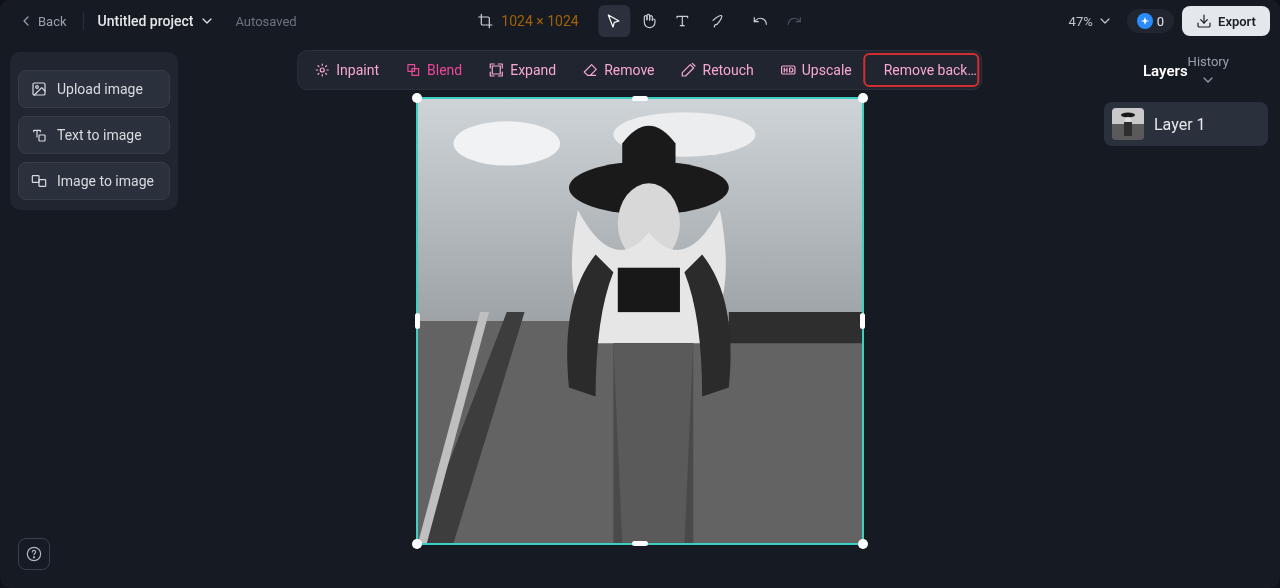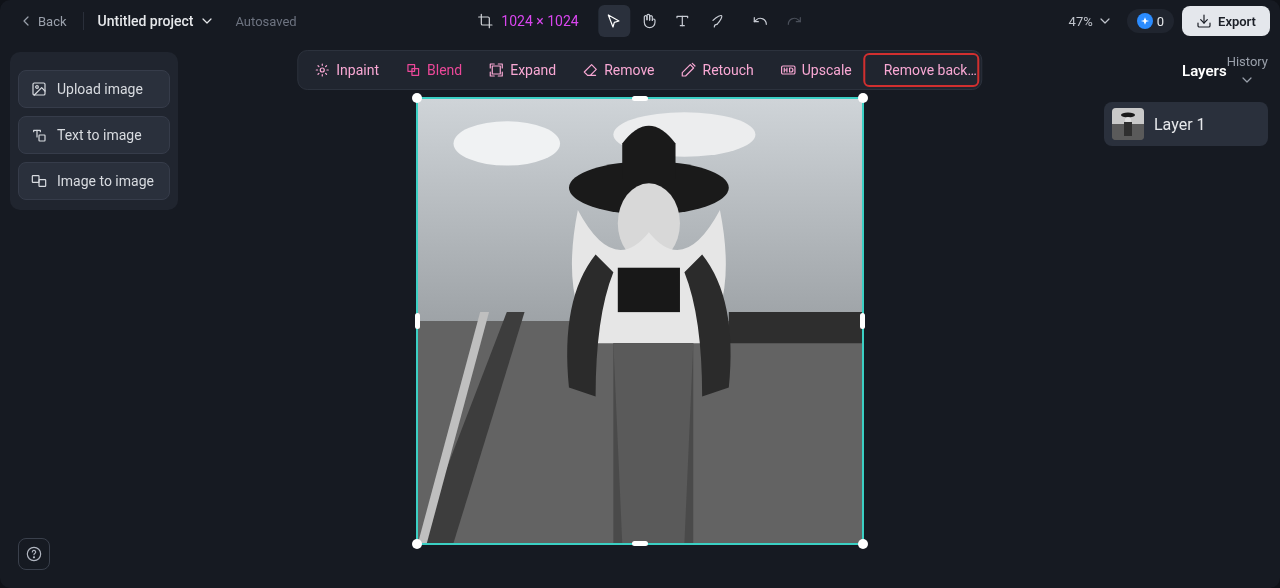--- a/index.html
+++ b/index.html
@@ -65,21 +65,21 @@
     gap: 6px;
     height: 42px;
   }
   .dim-chip {
     display: flex;
     align-items: center;
     gap: 8px;
     padding: 0 8px;
   }
   .dim-text {
-    color: #d946ef;
+    color: #a16207;
     font-size: 14px;
   }
   .tool-group {
     display: flex;
     gap: 2px;
     margin-left: 6px;
   }
   .tool-btn {
     width: 32px;
     height: 32px;
@@ -248,21 +248,21 @@
     border-radius: 3px;
   }
   
   .right-panel {
     width: 188px;
     padding: 12px;
   }
   .layers-head {
     display: flex;
     align-items: center;
-    justify-content: flex-end;
+    justify-content: center;
     margin-bottom: 14px;
   }
   .layers-title {
     color: #fff;
     font-weight: 600;
     font-size: 15px;
   }
   .history-link {
     display: flex;
     align-items: center;

